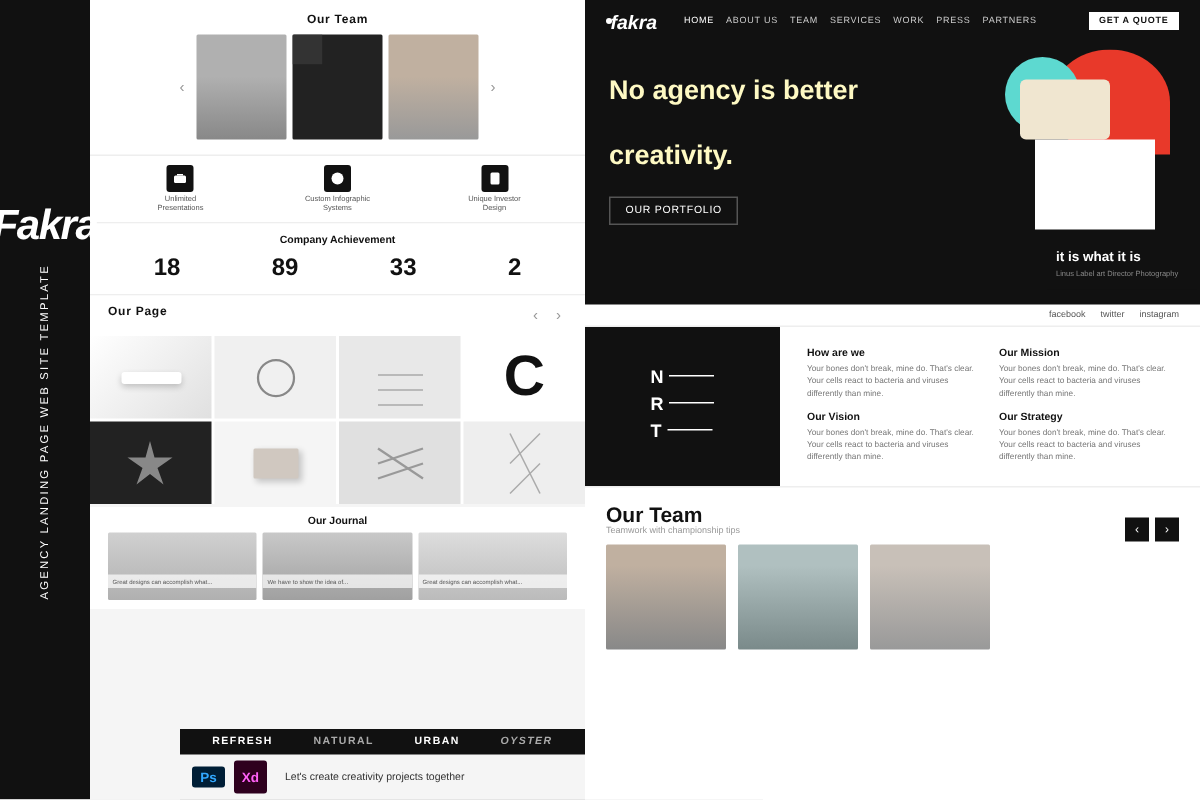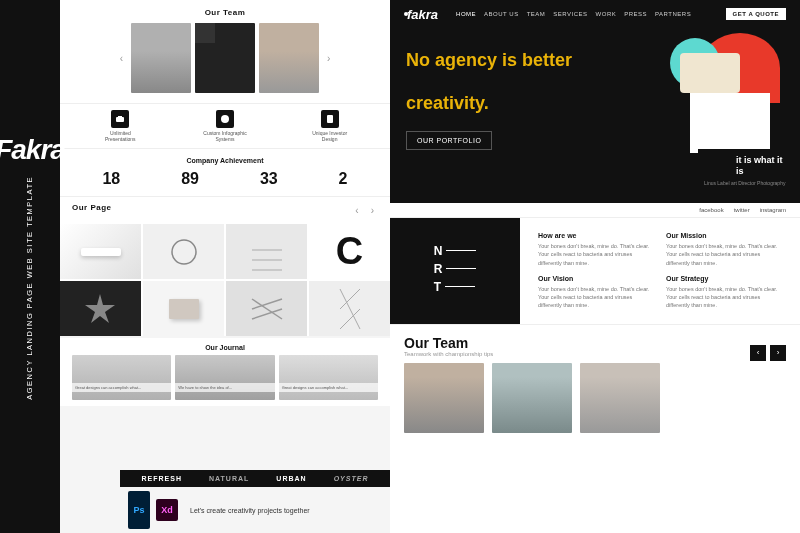--- a/index.html
+++ b/index.html
@@ -226,21 +226,21 @@
     }
     .brand-item {
       color: #fff;
       font-size: 7px;
       font-weight: 700;
       text-transform: uppercase;
       letter-spacing: 1px;
     }
     .ps-icon {
       width: 22px;
-      height: 38px;
+      height: 14px;
       background: #001e36;
       display: flex;
       align-items: center;
       justify-content: center;
       border-radius: 2px;
       color: #31a8ff;
       font-size: 9px;
       font-weight: 700;
     }
     .xd-icon {
@@ -330,21 +330,21 @@
       position: relative;
       flex-shrink: 0;
       height: 175px;
       overflow: hidden;
     }
     .hero-text-area {
       padding: 22px 16px;
       flex: 1;
     }
     .hero-headline {
-      color: #eab308;
+      color: #fef9c3;
       font-size: 18px;
       font-weight: 900;
       line-height: 1.2;
       margin-bottom: 14px;
     }
     .hero-cta {
       background: transparent;
       border: 1px solid #555;
       color: #fff;
       font-size: 7px;
@@ -378,21 +378,20 @@
       right: 2px;
       width: 100px;
       background: #111;
       padding: 6px;
     }
     .it-is-text {
       color: #fff;
       font-size: 9px;
       font-weight: 900;
       line-height: 1.3;
-      margin-left: 32px;
     }
     .it-is-sub {
       color: #888;
       font-size: 5px;
       line-height: 1.4;
       margin-top: 2px;
     }
 
     
     .social-bar {

